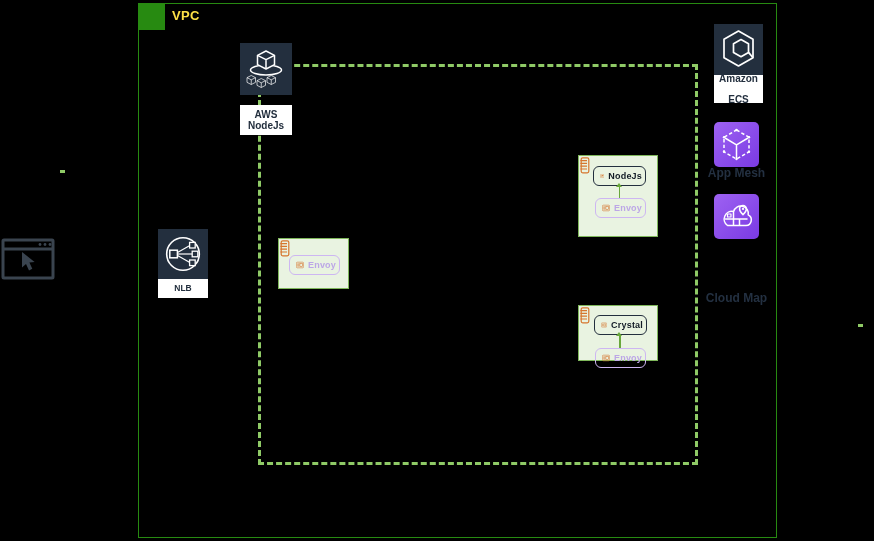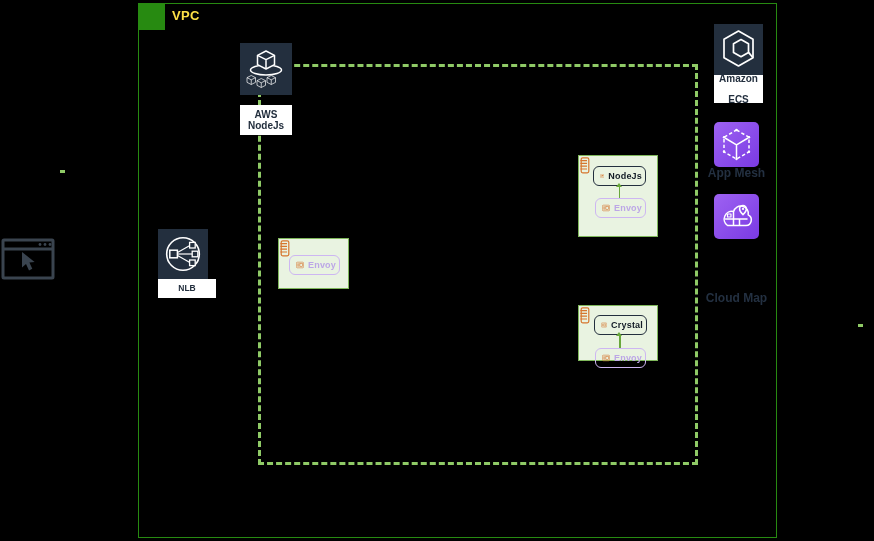--- a/index.html
+++ b/index.html
@@ -17,21 +17,21 @@
   
   .cluster-border{left:258px;top:64px;width:440px;height:401px;border:3px dashed #8FCA66;box-sizing:border-box;}
 
   
   .aws-tile{background:#232F3E;display:flex;align-items:center;justify-content:center;}
   .label-plate{background:#ffffff;color:#232F3E;font-weight:bold;text-align:center;
     display:flex;flex-direction:column;align-items:center;justify-content:center;line-height:1.15;}
   .fargate-tile{left:240px;top:43px;width:52px;height:52px;}
   .fargate-plate{left:240px;top:105px;width:52px;height:30px;font-size:10px;}
   .nlb-tile{left:158px;top:229px;width:50px;height:50px;}
-  .nlb-plate{left:158px;top:279px;width:58px;height:19px;font-size:8.5px;}
+  .nlb-plate{left:158px;top:279px;width:50px;height:19px;font-size:8.5px;}
   .ecs-tile{left:714px;top:24px;width:49px;height:51px;}
   .ecs-plate{left:714px;top:75px;width:49px;height:28px;font-size:10px;gap:9px;}
 
   
   .purple-tile{width:45px;height:45px;border-radius:5px;
     background:linear-gradient(135deg,#9E62F2,#7A3AE3);
     display:flex;align-items:center;justify-content:center;}
   .appmesh-tile{left:714px;top:122px;}
   .cloudmap-tile{left:714px;top:194px;}
   .purple-label{left:689px;width:95px;text-align:center;color:#233041;font-weight:bold;font-size:12px;}

